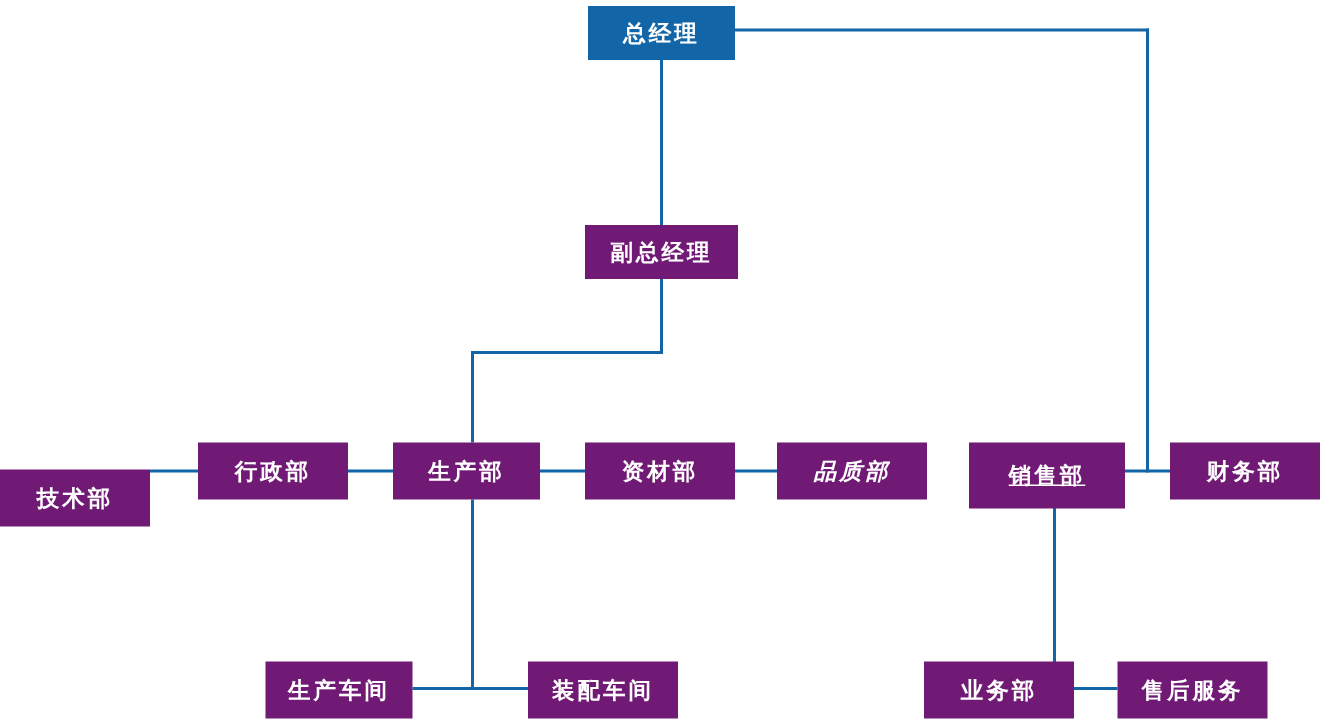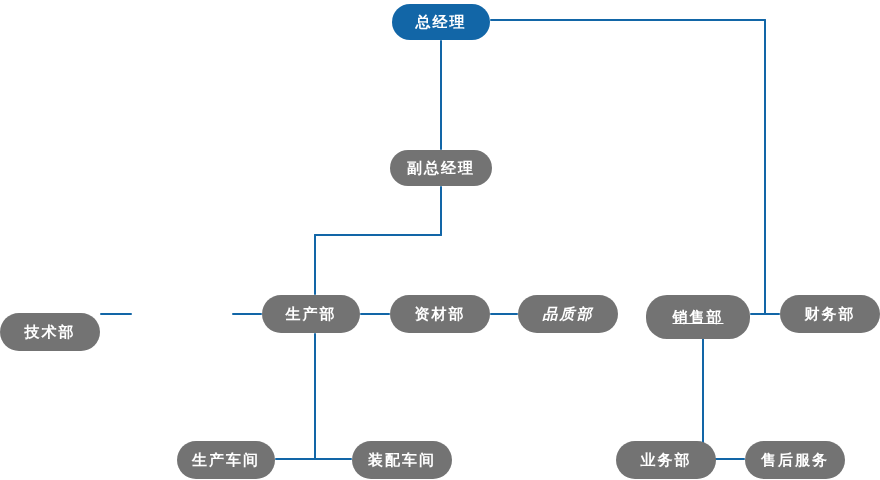--- a/index.html
+++ b/index.html
@@ -1,15 +1,15 @@
 <!DOCTYPE html>
 <html><head>
 <meta charset="utf-8">
 <style>
-  * { margin: 0; padding: 0; box-sizing: border-box; border-radius: 21px; }
+  * { margin: 0; padding: 0; box-sizing: border-box; }
   html, body { background: #ffffff; }
   body { font-family: "DejaVu Sans", "Liberation Sans", sans-serif; }
   .canvas {
     position: relative;
     width: 880px;
     height: 480px;
     background: #ffffff;
     overflow: hidden;
   }
   .node {
@@ -18,21 +18,21 @@
     align-items: center;
     justify-content: center;
     color: #ffffff;
     font-size: 15px;
     font-weight: bold;
     letter-spacing: 2px;
     text-align: center;
     white-space: nowrap;
   }
   .node.root   { background: #1266A7; }
-  .node.branch { background: #737373; }
+  .node.branch { background: #701a75; }
   .line {
     position: absolute;
     background: #1266A7;
   }
 </style>
 </head>
 <body>
 
 <div class="canvas">
 
@@ -51,20 +51,21 @@
 
   <div class="line" style="left:314px; top:333px; width:2px;   height:126px;"></div>
   <div class="line" style="left:275px; top:458px; width:77px;  height:2px;"></div>
   <div class="line" style="left:702px; top:333px; width:2px;   height:126px;"></div>
   <div class="line" style="left:668px; top:458px; width:77px;  height:2px;"></div>
 
   <div class="node root" style="left:392px; top:4px;   width:98px;  height:36px;">总经理</div>
   <div class="node branch" style="left:390px; top:150px; width:102px; height:36px;">副总经理</div>
 
   <div class="node branch" style="left:0px;   top:313px; width:100px; height:38px;">技术部</div>
+  <div class="node branch" style="left:132px; top:295px; width:100px; height:38px;">行政部</div>
   <div class="node branch" style="left:262px; top:295px; width:98px;  height:38px;">生产部</div>
   <div class="node branch" style="left:390px; top:295px; width:100px; height:38px;">资材部</div>
   <div class="node branch" style="left:518px; top:295px; width:100px; height:38px;font-style:italic;">品质部</div>
   <div class="node branch" style="left:646px; top:295px; width:104px; height:44px;text-decoration:underline;">销售部</div>
   <div class="node branch" style="left:177px; top:441px; width:98px;  height:38px;">生产车间</div>
 
   <div class="node branch" style="left:780px; top:295px; width:100px; height:38px;">财务部</div>
   <div class="node branch" style="left:352px; top:441px; width:100px; height:38px;">装配车间</div>
   <div class="node branch" style="left:568px; top:441px; width:100px; height:38px;margin-left:48px;">业务部</div>
   <div class="node branch" style="left:745px; top:441px; width:100px; height:38px;">售后服务</div>

